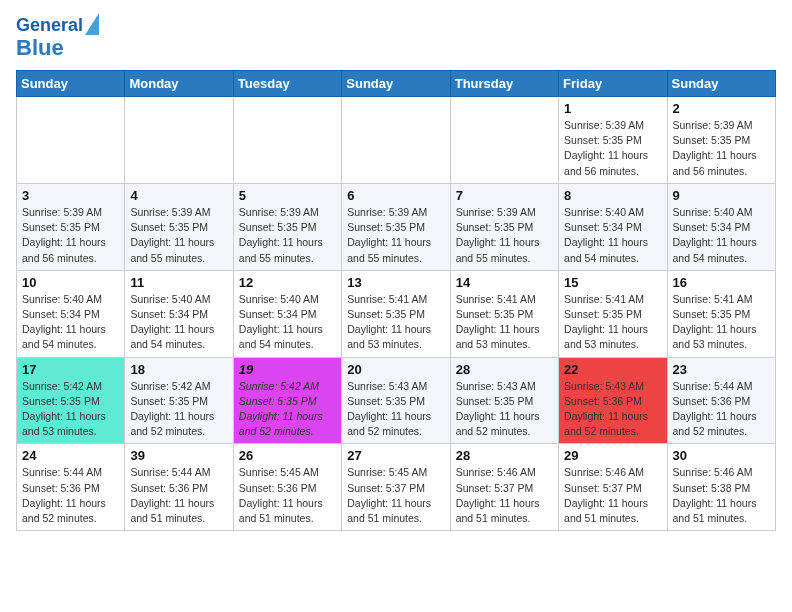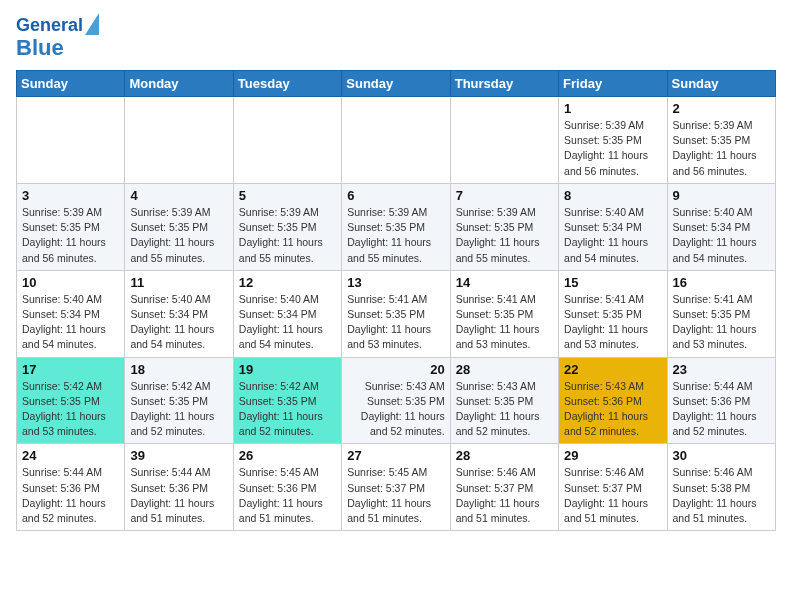--- a/index.html
+++ b/index.html
@@ -233,42 +233,42 @@
 Daylight: 11 hours
 and 53 minutes.</div>
         </td>
         <td style="background: rgb(242, 246, 251); margin-top: 28px;">
           <span class="day-num">18</span>
           <div class="day-info" style="white-space: pre-line;">Sunrise: 5:42 AM
 Sunset: 5:35 PM
 Daylight: 11 hours
 and 52 minutes.</div>
         </td>
-        <td style="background: #5eead4;">
+        <td style="background: #d946ef; font-style: italic;">
           <span class="day-num">19</span>
           <div class="day-info" style="white-space: pre-line;">Sunrise: 5:42 AM
 Sunset: 5:35 PM
 Daylight: 11 hours
 and 52 minutes.</div>
         </td>
-        <td style="background: rgb(242, 246, 251); text-align: right;">
+        <td style="background: rgb(242, 246, 251);">
           <span class="day-num">20</span>
           <div class="day-info" style="white-space: pre-line;">Sunrise: 5:43 AM
 Sunset: 5:35 PM
 Daylight: 11 hours
 and 52 minutes.</div>
         </td>
         <td style="background: rgb(242, 246, 251);">
           <span class="day-num">28</span>
           <div class="day-info" style="white-space: pre-line;">Sunrise: 5:43 AM
 Sunset: 5:35 PM
 Daylight: 11 hours
 and 52 minutes.</div>
         </td>
-        <td style="background: #eab308;">
+        <td style="background: #ef4444;">
           <span class="day-num">22</span>
           <div class="day-info" style="white-space: pre-line;">Sunrise: 5:43 AM
 Sunset: 5:36 PM
 Daylight: 11 hours
 and 52 minutes.</div>
         </td>
         <td style="background: rgb(242, 246, 251);">
           <span class="day-num">23</span>
           <div class="day-info" style="white-space: pre-line;">Sunrise: 5:44 AM
 Sunset: 5:36 PM

